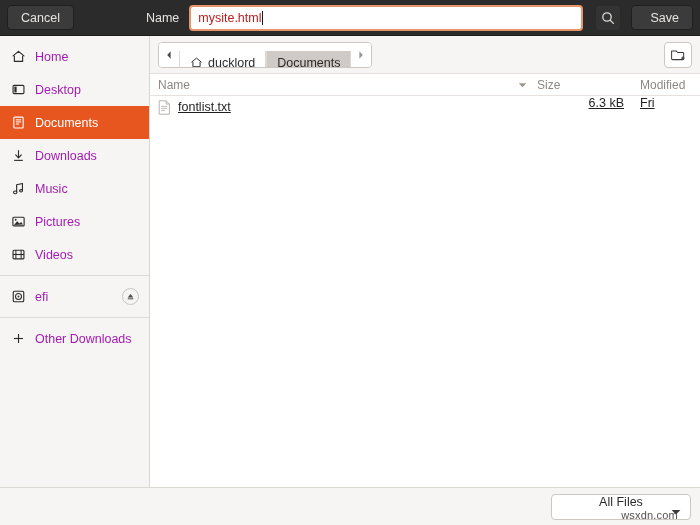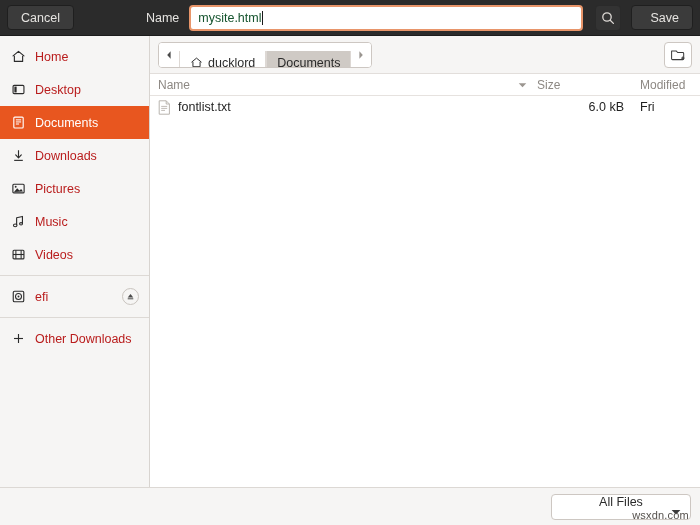--- a/index.html
+++ b/index.html
@@ -40,21 +40,21 @@
     flex: 1 1 auto;
     height: 26px;
     margin: 0 12px 0 10px;
     background: #ffffff;
     border: 2px solid #e8956a;
     border-radius: 4px;
     display: flex; align-items: center;
     padding: 0 7px;
     position: relative;
   }
-  .name-input .val { font-size: 12.5px; color: #14532d; }
+  .name-input .val { font-size: 12.5px; color: #b91c1c; }
   .caret {
     display: inline-block;
     width: 1px; height: 14px;
     background: #1a1a1a;
     margin-left: 1px;
   }
   .icon-btn {
     width: 26px; height: 26px;
     border-radius: 4px;
     display: flex; align-items: center; justify-content: center;
@@ -73,21 +73,21 @@
     border-right: 1px solid #d8d4d0;
     padding-top: 4px;
     overflow: hidden;
   }
   .side-item {
     height: 33px;
     display: flex; align-items: center;
     padding: 0 10px;
     gap: 9px;
     font-size: 12.5px;
-    color: #b91c1c;
+    color: #a21caf;
     cursor: pointer;
     position: relative;
   }
   .side-item.selected { background: #e8561f; color: #ffffff; }
   .side-item .ic { width: 16px; height: 16px; display: flex; align-items: center; justify-content: center; flex: 0 0 16px; }
   .side-item .lbl { white-space: nowrap; overflow: hidden; }
   .side-sep { height: 1px; background: #ddd9d5; margin: 4px 0; }
   .eject {
     margin-left: auto;
     width: 17px; height: 17px;
@@ -154,24 +154,25 @@
     background: #ffffff;
   }
   .ch-name { flex: 1 1 auto; padding-left: 8px; display: flex; align-items: center; }
   .ch-sort { margin-left: auto; margin-right: 10px; font-size: 8px; color: #9b9690; }
   .ch-size { width: 58px; flex: 0 0 58px; text-align: left; padding-right: 8px; }
   .ch-mod { width: 68px; flex: 0 0 68px; padding-left: 8px; margin-left: 37px; }
 
   .filelist { flex: 1 1 auto; overflow: hidden; }
   .filerow {
     height: 22px;
-    display: flex; align-items: center;
+    display: flex; 
     font-size: 12.5px;
     color: #1f1f1f;
     cursor: pointer;
+    text-decoration: underline;
   }
   .fr-name { flex: 1 1 auto; display: flex; align-items: center; gap: 7px; padding-left: 8px; min-width: 0; }
   .fr-size { width: 58px; flex: 0 0 58px; text-align: right; padding-right: 8px; }
   .fr-mod { width: 68px; flex: 0 0 68px; padding-left: 8px; }
 
   
   .footer {
     height: 38px; flex: 0 0 38px;
     background: #f6f5f4;
     border-top: 1px solid #dcd8d4;
@@ -188,21 +189,21 @@
     display: flex; align-items: center;
     padding: 0 9px;
     font-size: 12.5px;
     color: #2b2b2b;
     cursor: pointer;
     flex-direction: column;
   }
   .combo .arrow { margin-left: auto; font-size: 9px; color: #3a3a3a; }
   .watermark {
     position: absolute;
-    right: 11px; bottom: 4px;
+    right: 22px; bottom: 4px;
     font-size: 11px;
     color: #55514d;
     letter-spacing: .2px;
     pointer-events: none;
   }
   svg { display: block; }
 </style>
 </head>
 <body>
 
@@ -277,37 +278,37 @@
             <path d="M5 7.4 L8 10.5 L11 7.4" fill="none" stroke="#2b2b2b" stroke-width="1.2" stroke-linecap="round" stroke-linejoin="round"></path>
             <line x1="3.4" y1="13.2" x2="12.6" y2="13.2" stroke="#2b2b2b" stroke-width="1.2"></line>
           </svg>
         </span>
         <span class="lbl">Downloads</span>
       </div>
 
       <div class="side-item">
         <span class="ic">
           <svg width="15" height="15" viewBox="0 0 16 16">
+            <path d="M6 12 V4 L12.2 2.6 V10.4" fill="none" stroke="#2b2b2b" stroke-width="1.2" stroke-linejoin="round"></path>
+            <ellipse cx="4.5" cy="12.1" rx="1.9" ry="1.5" fill="none" stroke="#2b2b2b" stroke-width="1.1"></ellipse>
+            <ellipse cx="10.7" cy="10.5" rx="1.6" ry="1.3" fill="none" stroke="#2b2b2b" stroke-width="1.1"></ellipse>
+          </svg>
+        </span>
+        <span class="lbl">Music</span>
+      </div>
+
+      <div class="side-item">
+        <span class="ic">
+          <svg width="15" height="15" viewBox="0 0 16 16">
             <rect x="2" y="3.4" width="12" height="9.2" rx="1" fill="none" stroke="#2b2b2b" stroke-width="1.2"></rect>
             <path d="M3.2 11.6 L6.6 7.6 L9 10.2 L10.8 8.4 L12.8 11.2 Z" fill="#2b2b2b"></path>
             <circle cx="5" cy="6.1" r="1" fill="#2b2b2b"></circle>
           </svg>
         </span>
         <span class="lbl">Pictures</span>
-      </div>
-
-      <div class="side-item">
-        <span class="ic">
-          <svg width="15" height="15" viewBox="0 0 16 16">
-            <path d="M6 12 V4 L12.2 2.6 V10.4" fill="none" stroke="#2b2b2b" stroke-width="1.2" stroke-linejoin="round"></path>
-            <ellipse cx="4.5" cy="12.1" rx="1.9" ry="1.5" fill="none" stroke="#2b2b2b" stroke-width="1.1"></ellipse>
-            <ellipse cx="10.7" cy="10.5" rx="1.6" ry="1.3" fill="none" stroke="#2b2b2b" stroke-width="1.1"></ellipse>
-          </svg>
-        </span>
-        <span class="lbl">Music</span>
       </div>
 
       <div class="side-item">
         <span class="ic">
           <svg width="15" height="15" viewBox="0 0 16 16">
             <rect x="2.2" y="3.4" width="11.6" height="9.2" rx="1" fill="none" stroke="#2b2b2b" stroke-width="1.2"></rect>
             <line x1="2.2" y1="8" x2="13.8" y2="8" stroke="#2b2b2b" stroke-width="1.2"></line>
             <line x1="5.2" y1="3.4" x2="5.2" y2="12.6" stroke="#2b2b2b" stroke-width="1.1"></line>
             <line x1="10.8" y1="3.4" x2="10.8" y2="12.6" stroke="#2b2b2b" stroke-width="1.1"></line>
           </svg>
@@ -414,21 +415,21 @@
               <svg width="13" height="15" viewBox="0 0 13 15">
                 <path d="M1.2 0.8 H8.2 L11.4 4 V14.2 H1.2 Z" fill="#ffffff" stroke="#b9b4af" stroke-width="1"></path>
                 <path d="M8.2 0.8 V4 H11.4" fill="none" stroke="#b9b4af" stroke-width="1"></path>
                 <line x1="3.2" y1="6.4" x2="9.2" y2="6.4" stroke="#b9b4af" stroke-width="0.9"></line>
                 <line x1="3.2" y1="8.4" x2="9.2" y2="8.4" stroke="#b9b4af" stroke-width="0.9"></line>
                 <line x1="3.2" y1="10.4" x2="7" y2="10.4" stroke="#b9b4af" stroke-width="0.9"></line>
               </svg>
             </span>
             <span>fontlist.txt</span>
           </div>
-          <div class="fr-size">6.0 kB</div>
+          <div class="fr-size">6.3 kB</div>
           <div class="fr-mod">Fri</div>
         </div>
       </div>
     </div>
   </div>
 
   <div class="footer">
     <div class="combo">
       <span>All Files</span>
       <span class="arrow">

